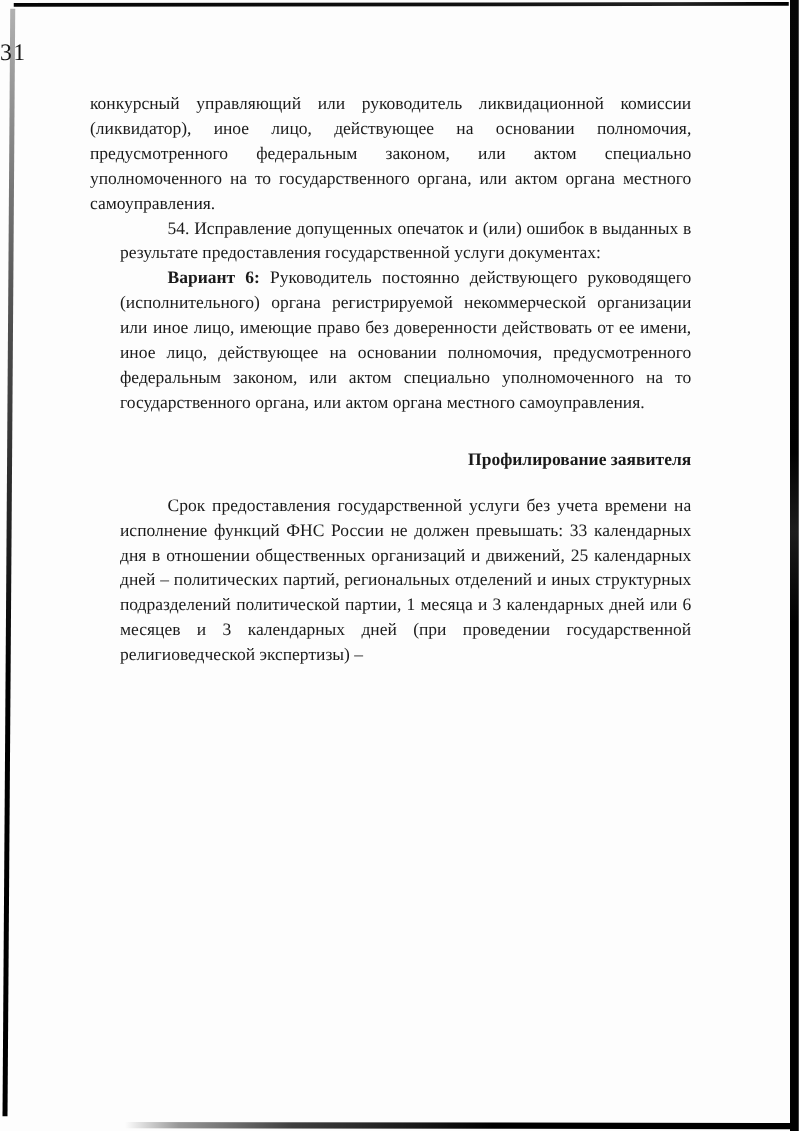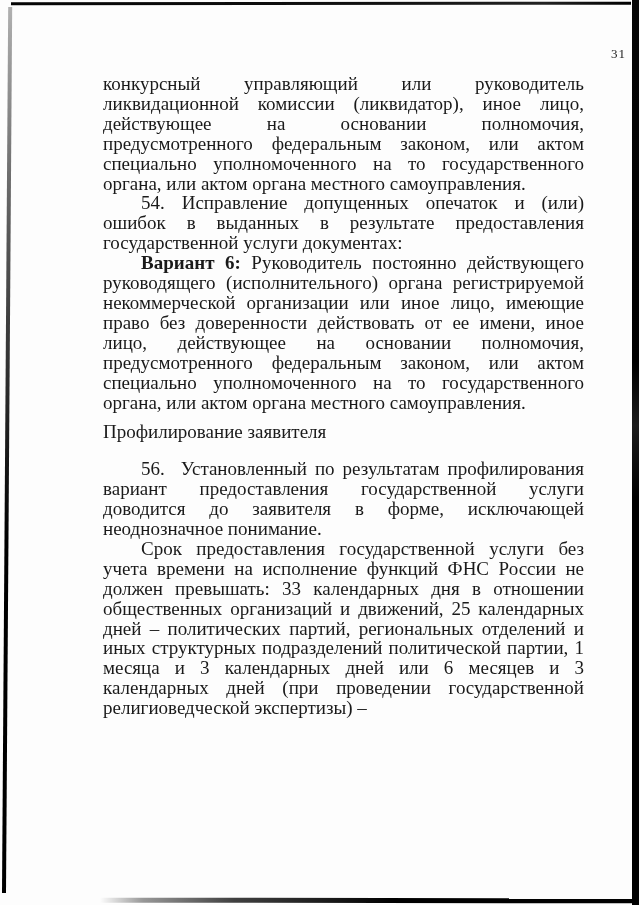--- a/index.html
+++ b/index.html
@@ -33,55 +33,54 @@
     top: 0; right: 1px; width: 7px; height: 905px;
     background: linear-gradient(to bottom, #060606 0%, #000 40%, #1c1c1c 47%, #000 55%, #000 100%);
   }
   .edge.bottom {
     left: 100px; right: 5px; bottom: 2px; height: 5px;
     background: linear-gradient(to right, rgba(0,0,0,0) 0%, rgba(0,0,0,0.40) 8%, rgba(0,0,0,0.75) 25%, #000 55%);
     transform: rotate(0.08deg);
   }
   .page-number {
     position: absolute;
-    top: 46px; left: 0; right: 14px;
-    text-align: right;
-    font-size: 13px;
+    top: 32px; left: 0; right: 14px;
+    text-align: left;
+    font-size: 19px;
     letter-spacing: 1px;
   }
   .text-block {
     position: absolute;
-    left: 103px;
+    left: 72px;
     top: 74px;
     width: 481px;
-    font-size: 19px;
+    font-size: 14px;
     line-height: 19.9px;
     text-align: justify;
   }
   .text-block p { margin: 0; }
-  .text-block p.indent { text-indent: 38px; }
+  .text-block p.indent { text-indent: 38px; margin-left: 24px; }
   .text-block p.heading {
-    font-weight: normal;
-    text-align: left;
+    font-weight: bold;
+    text-align: right;
     text-indent: 0;
-    margin: 10px 0 17px 0;
+    margin: 26px 0 17px 0;
   }
 </style>
 </head>
 <body>
 
 <div class="page">
   <div class="edge top"></div>
   <div class="edge left"></div>
   <div class="edge right"></div>
   <div class="edge bottom"></div>
 
   <div class="page-number">31</div>
 
   <main class="text-block">
       <p class="body">конкурсный управляющий или руководитель ликвидационной комиссии (ликвидатор), иное лицо, действующее на основании полномочия, предусмотренного федеральным законом, или актом специально уполномоченного на то государственного органа, или актом органа местного самоуправления.</p>
       <p class="body indent">54. Исправление допущенных опечаток и (или) ошибок в выданных в результате предоставления государственной услуги документах:</p>
       <p class="body indent"><b>Вариант 6:</b> Руководитель постоянно действующего руководящего (исполнительного) органа регистрируемой некоммерческой организации или иное лицо, имеющие право без доверенности действовать от ее имени, иное лицо, действующее на основании полномочия, предусмотренного федеральным законом, или актом специально уполномоченного на то государственного органа, или актом органа местного самоуправления.</p>
       <p class="heading">Профилирование заявителя</p>
-      <p class="body indent">56.&nbsp;&nbsp;Установленный по результатам профилирования вариант предоставления государственной услуги доводится до заявителя в форме, исключающей неоднозначное понимание.</p>
       <p class="body indent">Срок предоставления государственной услуги без учета времени на исполнение функций ФНС России не должен превышать: 33 календарных дня в отношении общественных организаций и движений, 25 календарных дней – политических партий, региональных отделений и иных структурных подразделений политической партии, 1 месяца и 3 календарных дней или 6 месяцев и 3 календарных дней (при проведении государственной религиоведческой экспертизы) –</p>
     </main>
 </div>
 
 </body></html>

